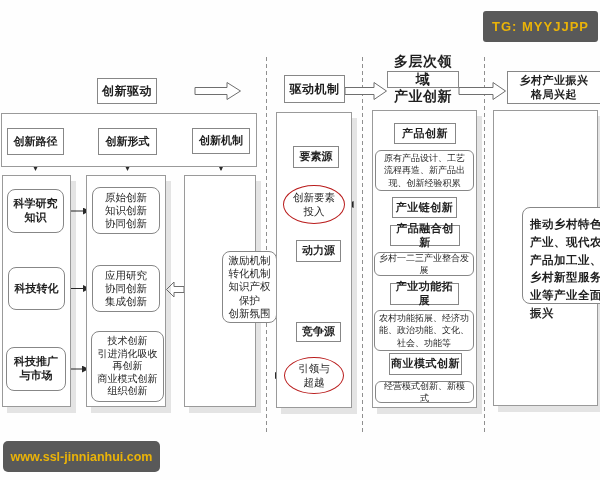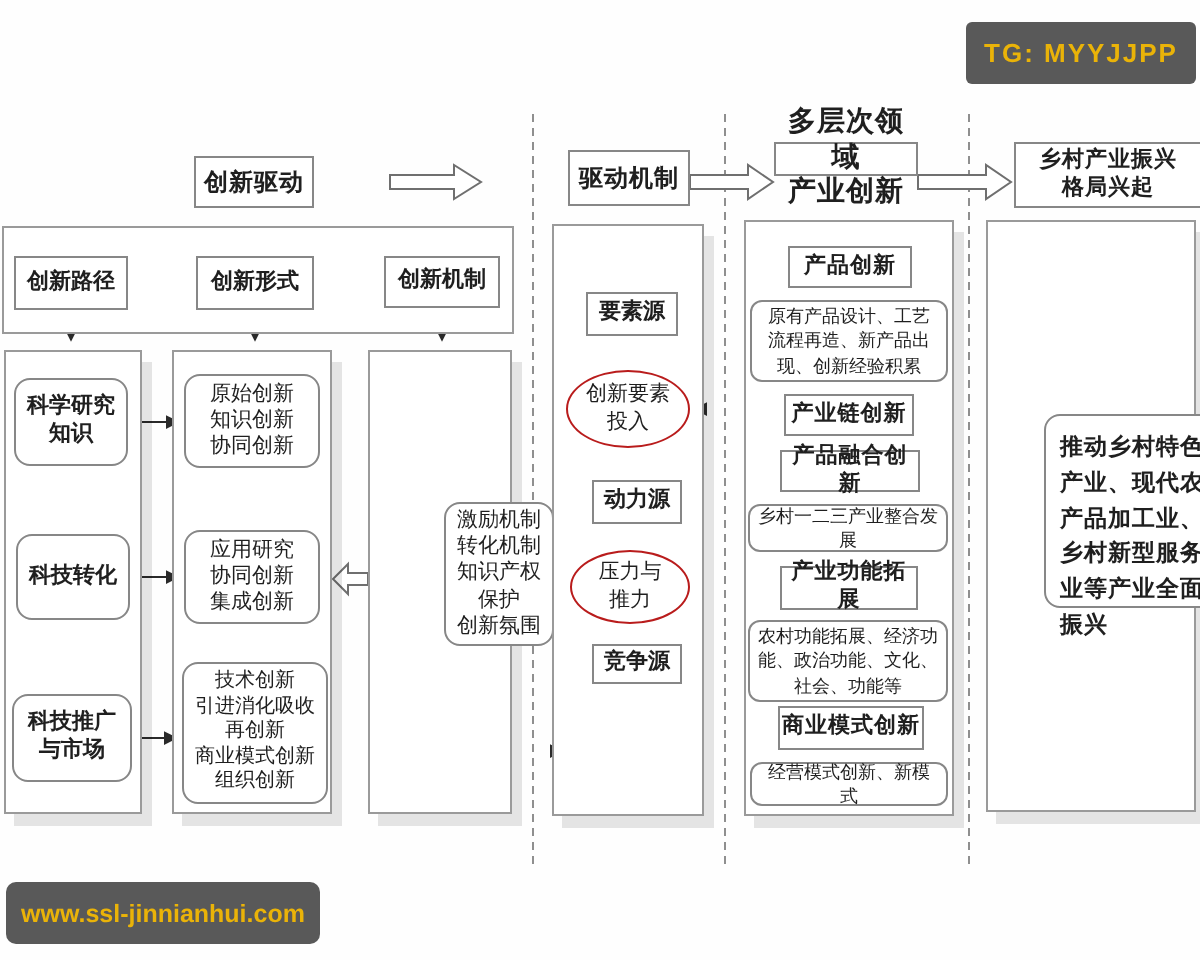--- a/index.html
+++ b/index.html
@@ -117,23 +117,23 @@
 转化机制
 知识产权
 保护
 创新氛围</div>
 
   <div class="abs panel" style="left:276px;top:112px;width:76px;height:296px;"></div>
   <div class="abs box lbl" style="left:293px;top:146px;width:46px;height:22px;">要素源</div>
   <div class="abs oval" style="left:283px;top:185px;width:62px;height:39px;">创新要素
 投入</div>
   <div class="abs box lbl" style="left:296px;top:240px;width:45px;height:22px;text-align:right;">动力源</div>
-  <div class="abs oval" style="left:285px;top:275px;width:60px;height:37px;">压力与
-推力</div>
   <div class="abs box lbl" style="left:296px;top:322px;width:45px;height:20px;">竞争源</div>
+  <div class="abs oval" style="left:284px;top:357px;width:60px;height:37px;">引领与
+超越</div>
 
   <div class="abs panel" style="left:372px;top:110px;width:105px;height:298px;"></div>
   <div class="abs box lbl-b" style="left:394px;top:123px;width:62px;height:21px;">产品创新</div>
   <div class="abs box round6 desc" style="left:375px;top:150px;width:99px;height:41px;">原有产品设计、工艺流程再造、新产品出现、创新经验积累</div>
   <div class="abs box lbl-b" style="left:392px;top:197px;width:65px;height:21px;">产业链创新</div>
   <div class="abs box lbl-b" style="left:390px;top:225px;width:70px;height:21px;">产品融合创新</div>
   <div class="abs box round6 desc" style="left:374px;top:252px;width:100px;height:24px;">乡村一二三产业整合发展</div>
   <div class="abs box lbl-b" style="left:390px;top:283px;width:69px;height:22px;">产业功能拓展</div>
   <div class="abs box round6 desc" style="left:374px;top:310px;width:100px;height:41px;">农村功能拓展、经济功能、政治功能、文化、社会、功能等</div>
   <div class="abs box lbl-b" style="left:389px;top:353px;width:73px;height:22px;">商业模式创新</div>

